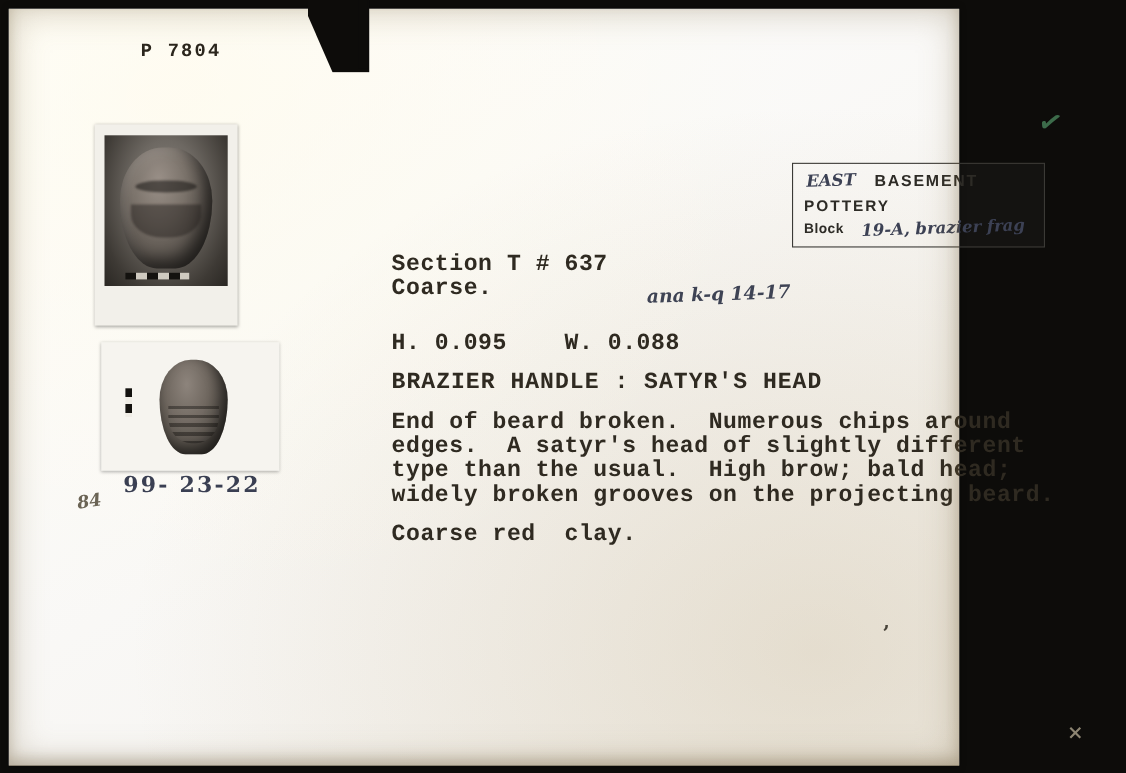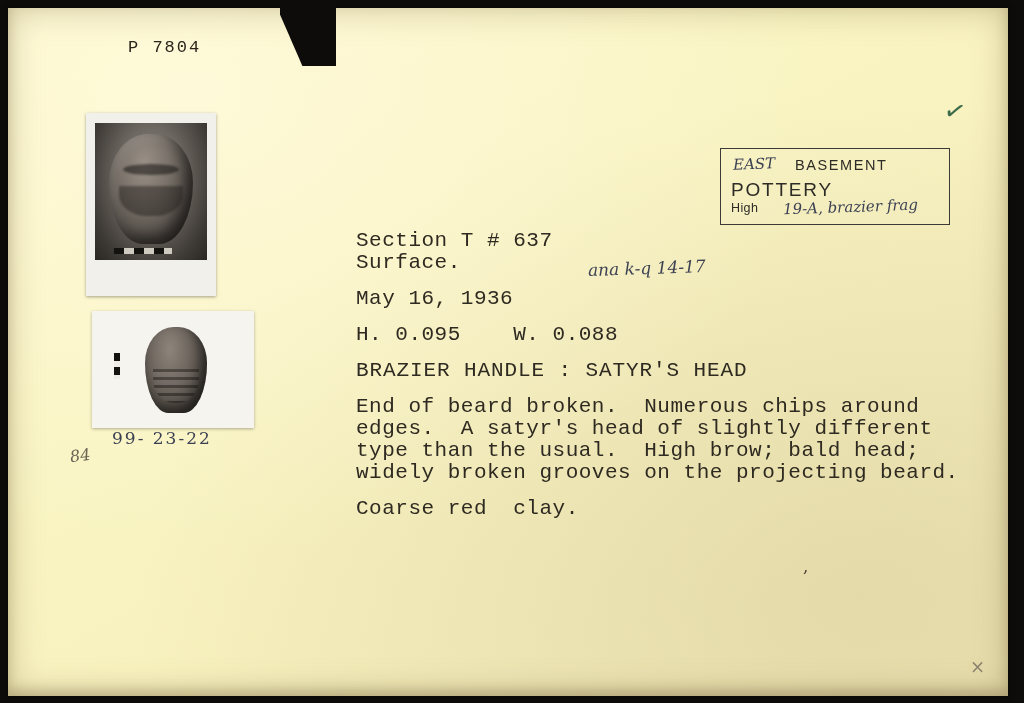--- a/index.html
+++ b/index.html
@@ -11,24 +11,25 @@
     width: 1024px;
     height: 703px;
     overflow: hidden;
     font-family: "Liberation Sans", sans-serif;
   }
 
   #card {
     position: absolute;
     left: 8px;
     top: 8px;
-    width: 1000px;
+    width: 864px;
     height: 688px;
-    background: #fef9c3;
+    background: #ffffff;
     box-shadow: 0 0 6px rgba(0,0,0,0.5);
+    font-weight: bold;
   }
 
   
   #tab-notch {
     position: absolute;
     left: 280px;
     top: 0px;
     width: 56px;
     height: 66px;
     background: #0d0c0a;
@@ -183,21 +184,21 @@
   
   .hand {
     font-family: "DejaVu Serif", serif;
     font-style: italic;
     color: #3d4356;
   }
   #negative-number {
     position: absolute;
     left: 104px;
     top: 420px;
-    font-size: 17px;
+    font-size: 20px;
     letter-spacing: 2px;
     color: #3a3f52;
     font-family: "DejaVu Serif", serif;
   }
   #pencil-mark-84 {
     position: absolute;
     left: 62px;
     top: 438px;
     font-size: 16px;
     color: #6b6455;
@@ -245,21 +246,21 @@
     height: 75px;
     border: 1.6px solid #3b3a36;
     background: rgba(255,255,255,0.03);
   }
   #stamp .row {
     position: absolute;
     font-family: "Liberation Sans", sans-serif;
     color: #2d2b26;
   }
   #stamp .r1 { left: 10px; top: 8px; font-size: 14.5px; letter-spacing: 1.6px; }
-  #stamp .r2 { left: 10px; top: 30px; font-size: 19px; letter-spacing: 1.8px; }
+  #stamp .r2 { left: 10px; top: 30px; font-size: 14px; letter-spacing: 1.8px; }
   #stamp .r3 { left: 10px; top: 52px; font-size: 12.5px; letter-spacing: 0.4px; }
   #stamp-east {
     position: absolute;
     left: 12px;
     top: 6px;
     font-size: 15px;
     font-family: "DejaVu Serif", serif;
     font-style: italic;
     color: #3c4154;
     transform: rotate(-2deg);
@@ -348,43 +349,42 @@
       <div class="grooves"></div>
     </div>
     <div class="scalebar-v"></div>
   </div>
 
   <div id="negative-number">99- 23-22</div>
   <div id="pencil-mark-84" class="hand">84</div>
 
   <div id="typed-body">
     <div class="line">Section T # 637</div>
-    <div class="line">Surface.</div>
-    <div class="gap"></div>
-    <div class="line">May 16, 1936</div>
+    <div class="line">Coarse.</div>
+    <div class="gap"></div>
     <div class="gap"></div>
     <div class="line">H. 0.095    W. 0.088</div>
     <div class="gap"></div>
     <div class="line title-line">BRAZIER HANDLE : SATYR'S HEAD</div>
     <div class="gap"></div>
     <div class="line">End of beard broken.  Numerous chips around</div>
     <div class="line">edges.  A satyr's head of slightly different</div>
     <div class="line">type than the usual.  High brow; bald head;</div>
     <div class="line">widely broken grooves on the projecting beard.</div>
     <div class="gap"></div>
     <div class="line">Coarse red  clay.</div>
   </div>
 
   <div id="annot-ana">ana k-q  14-17</div>
 
   <div id="stamp">
     <div id="stamp-east">EAST</div>
     <div class="row r1" style="left:74px;">BASEMENT</div>
     <div class="row r2">POTTERY</div>
-    <div class="row r3">High</div>
+    <div class="row r3">Block</div>
     <div id="stamp-block-hw">19-A, brazier frag</div>
   </div>
 
   <div id="check-mark">✓</div>
   <div id="tick-comma">,</div>
 
   <div id="footer-x">×</div>
 
   <div class="edge-shade"></div>
 </div>

